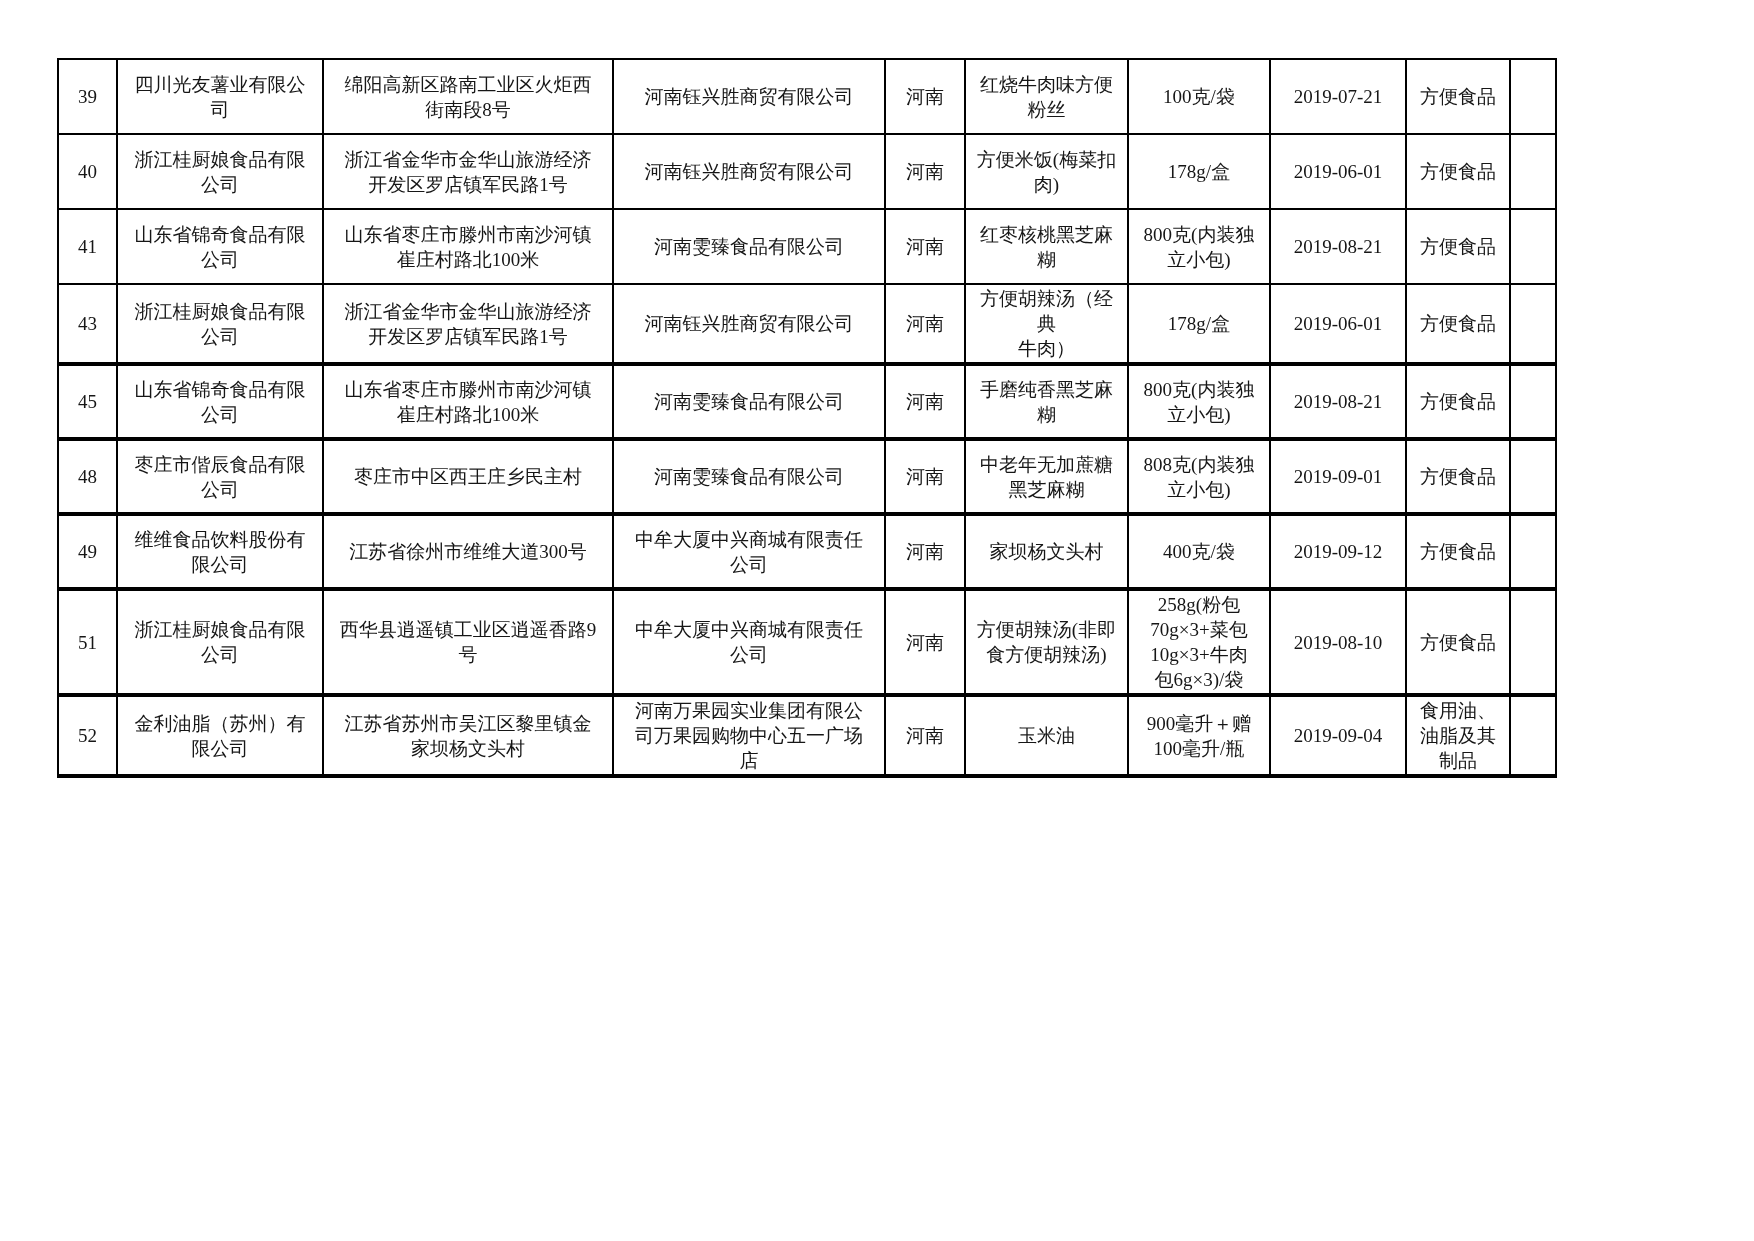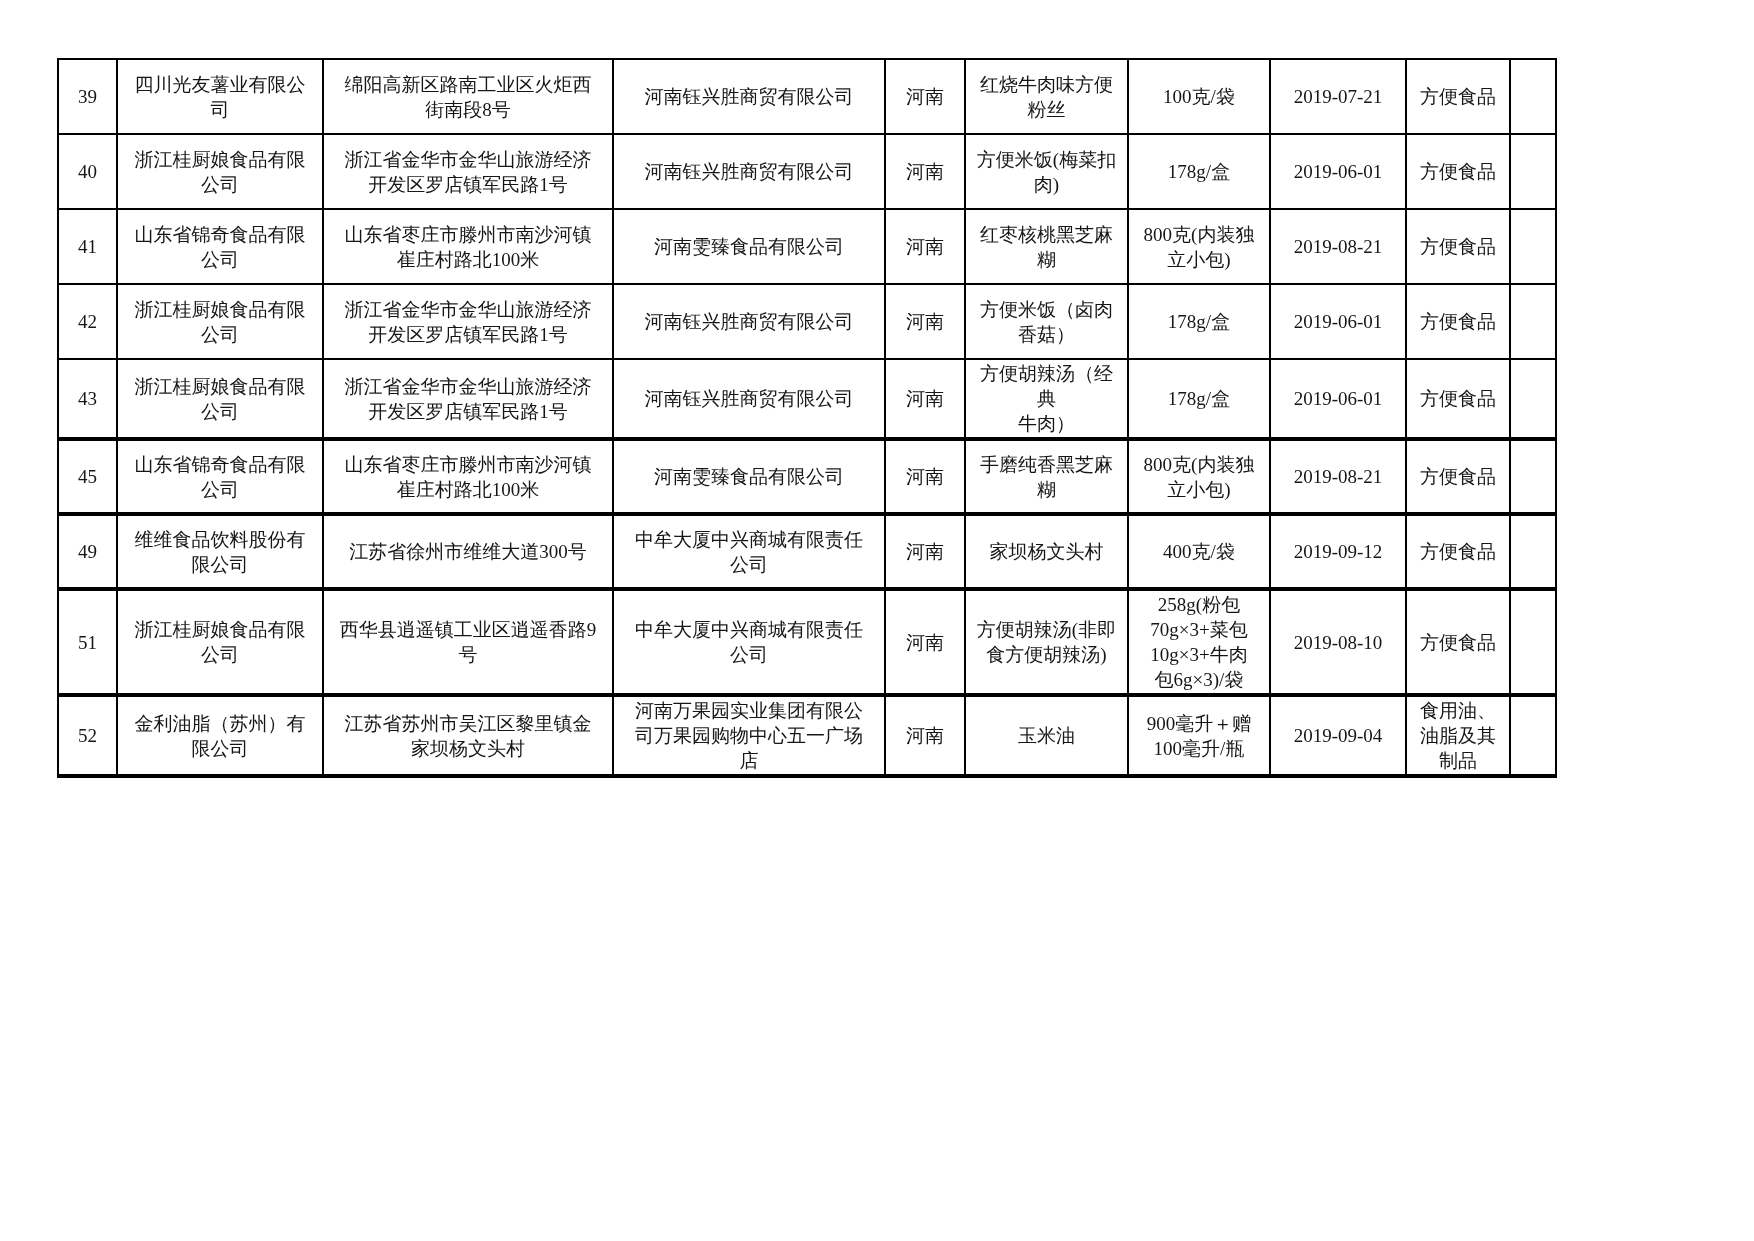--- a/index.html
+++ b/index.html
@@ -112,35 +112,20 @@
     <td>河南</td>
     <td>红枣核桃黑芝麻
 糊</td>
     <td>800克(内装独
 立小包)</td>
     <td>2019-08-21</td>
     <td>方便食品</td>
     <td></td>
   </tr>
       <tr>
-    <td>42</td>
-    <td>浙江桂厨娘食品有限
-公司</td>
-    <td>浙江省金华市金华山旅游经济
-开发区罗店镇军民路1号</td>
-    <td>河南钰兴胜商贸有限公司</td>
-    <td>河南</td>
-    <td>方便米饭（卤肉
-香菇）</td>
-    <td>178g/盒</td>
-    <td>2019-06-01</td>
-    <td>方便食品</td>
-    <td></td>
-  </tr>
-      <tr>
     <td>43</td>
     <td>浙江桂厨娘食品有限
 公司</td>
     <td>浙江省金华市金华山旅游经济
 开发区罗店镇军民路1号</td>
     <td>河南钰兴胜商贸有限公司</td>
     <td>河南</td>
     <td>方便胡辣汤（经典
 牛肉）</td>
     <td>178g/盒</td>
@@ -154,20 +139,35 @@
 公司</td>
     <td>山东省枣庄市滕州市南沙河镇
 崔庄村路北100米</td>
     <td>河南雯臻食品有限公司</td>
     <td>河南</td>
     <td>手磨纯香黑芝麻
 糊</td>
     <td>800克(内装独
 立小包)</td>
     <td>2019-08-21</td>
+    <td>方便食品</td>
+    <td></td>
+  </tr>
+      <tr class="thick-top">
+    <td>48</td>
+    <td>枣庄市偕辰食品有限
+公司</td>
+    <td>枣庄市中区西王庄乡民主村</td>
+    <td>河南雯臻食品有限公司</td>
+    <td>河南</td>
+    <td>中老年无加蔗糖
+黑芝麻糊</td>
+    <td>808克(内装独
+立小包)</td>
+    <td>2019-09-01</td>
     <td>方便食品</td>
     <td></td>
   </tr>
       <tr class="thick-top">
     <td>49</td>
     <td>维维食品饮料股份有
 限公司</td>
     <td>江苏省徐州市维维大道300号</td>
     <td>中牟大厦中兴商城有限责任
 公司</td>

